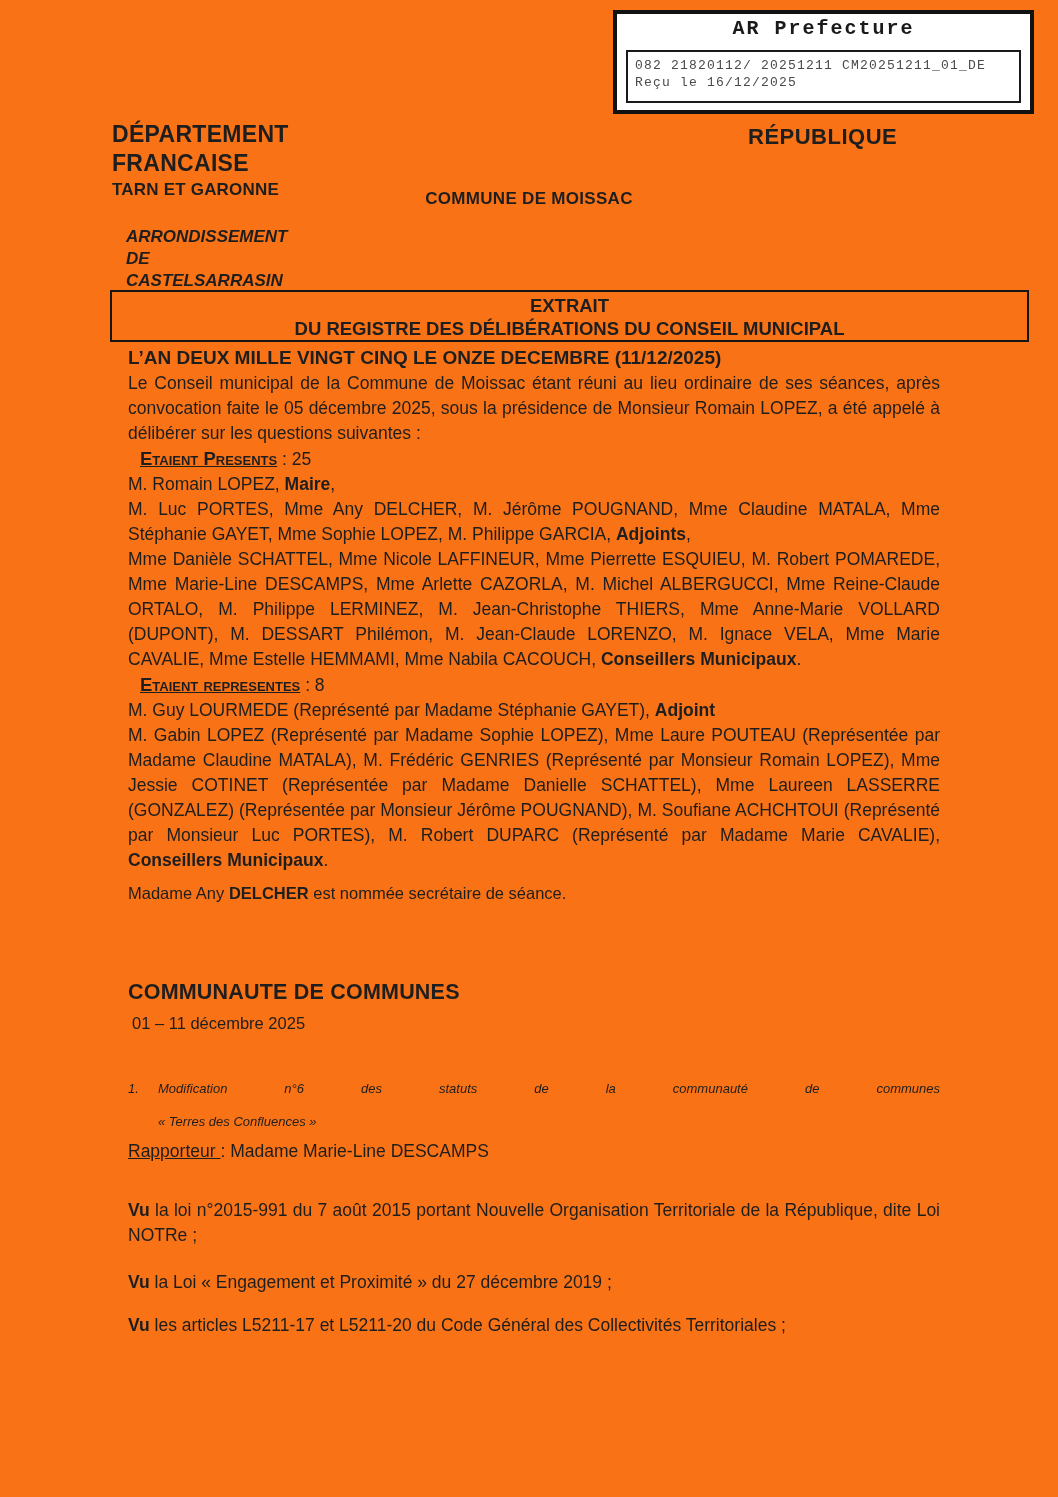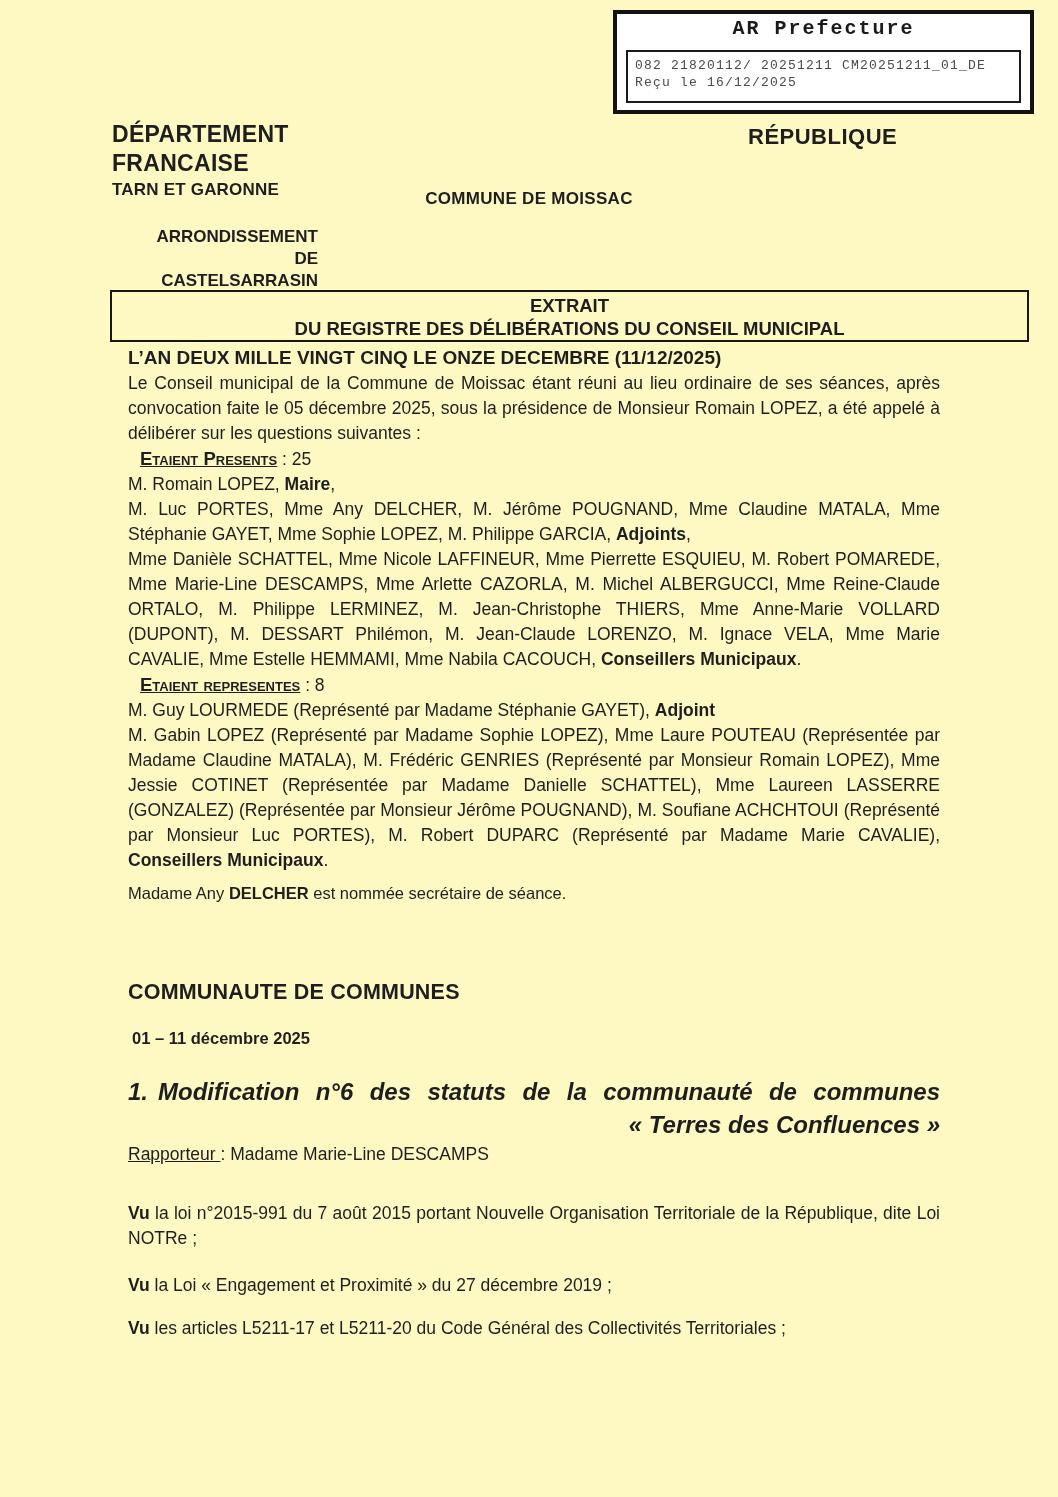--- a/index.html
+++ b/index.html
@@ -4,21 +4,21 @@
 <style>
   * { margin:0; padding:0; box-sizing:border-box; }
   html,body { width:1058px; height:1497px; }
   body {
     background:#ffffff;
     font-family:"Liberation Sans", sans-serif;
     color:#1e1e1e;
     position:relative;
     overflow:hidden;
   }
-  .page { position:absolute; inset:0; background:#fef9c3;padding-left:40px; }
+  .page { position:absolute; inset:0; background:#f97316;padding-left:40px; }
 
   
   .stamp {
     position:absolute; left:613px; top:10px; width:421px; height:104px;
     border:4px solid #121212; background:#fff;
   }
   .stamp-title {
     margin-top:3px; text-align:center;
     font-family:"Liberation Mono","DejaVu Sans Mono",monospace;
     font-weight:bold; font-size:20px; letter-spacing:2px; color:#1a1a1a;
@@ -31,21 +31,21 @@
     font-size:13px; line-height:17px; letter-spacing:1.2px; color:#4a4a4a;
     white-space:nowrap; overflow:hidden;
   }
 
   
   .dept-block { position:absolute; left:112px; top:120px; width:192px; }
   .dept-line  { font-size:23px; font-weight:bold; line-height:29px; letter-spacing:0.3px; }
   .dept-sub   { font-size:17px; font-weight:bold; line-height:24px; letter-spacing:0.2px; }
   .arrond-block {
     position:absolute; left:126px; top:226px; width:192px;
-    text-align:right; font-weight:bold; font-size:17px; line-height:22px;
+    text-align:left; font-weight:bold; font-size:17px; line-height:22px;font-style:italic;
   }
   .republique {
     position:absolute; left:748px; top:124px;
     font-size:22px; font-weight:bold; letter-spacing:0.5px; white-space:nowrap;
   }
   .commune {
     position:absolute; left:0; top:189px; width:1058px; text-align:center;
     font-size:17px; font-weight:bold; letter-spacing:0.3px;
   }
 
@@ -68,26 +68,26 @@
     font-variant:small-caps; font-weight:bold; font-size:18.5px;
     text-decoration:underline;
     margin-left:12px;
   }
   .secretary { margin-top:8px; font-size:16.5px; }
 
   .section-heading {
     margin-top:72px; font-weight:bold; font-size:21.5px; letter-spacing:0.2px;
     line-height:28px; white-space:nowrap;
   }
-  .section-date { margin-top:20px; font-size:16.5px; margin-left:4px;font-weight:bold; }
+  .section-date { margin-top:5px; font-size:16.5px; margin-left:4px; }
 
-  .item { margin-top:24px; font-weight:bold; font-style:italic; font-size:24px; line-height:33px; }
+  .item { margin-top:36px; font-weight:normal; font-style:italic; font-size:13px; line-height:33px; }
   .item-line1 { text-align:justify; text-align-last:justify; }
   .item-num  { display:inline-block; width:30px; }
-  .item-line2 { padding-left:30px;text-align:right; }
+  .item-line2 { padding-left:30px; }
 
   .rapporteur { line-height:26px; }
   .rapporteur u { text-decoration:underline; }
 
   .vu { text-align:justify; }
   .vu-1 { margin-top:34px; }
   .vu-2 { margin-top:22px; }
   .vu-3 { margin-top:18px; }
 </style>
 </head>

